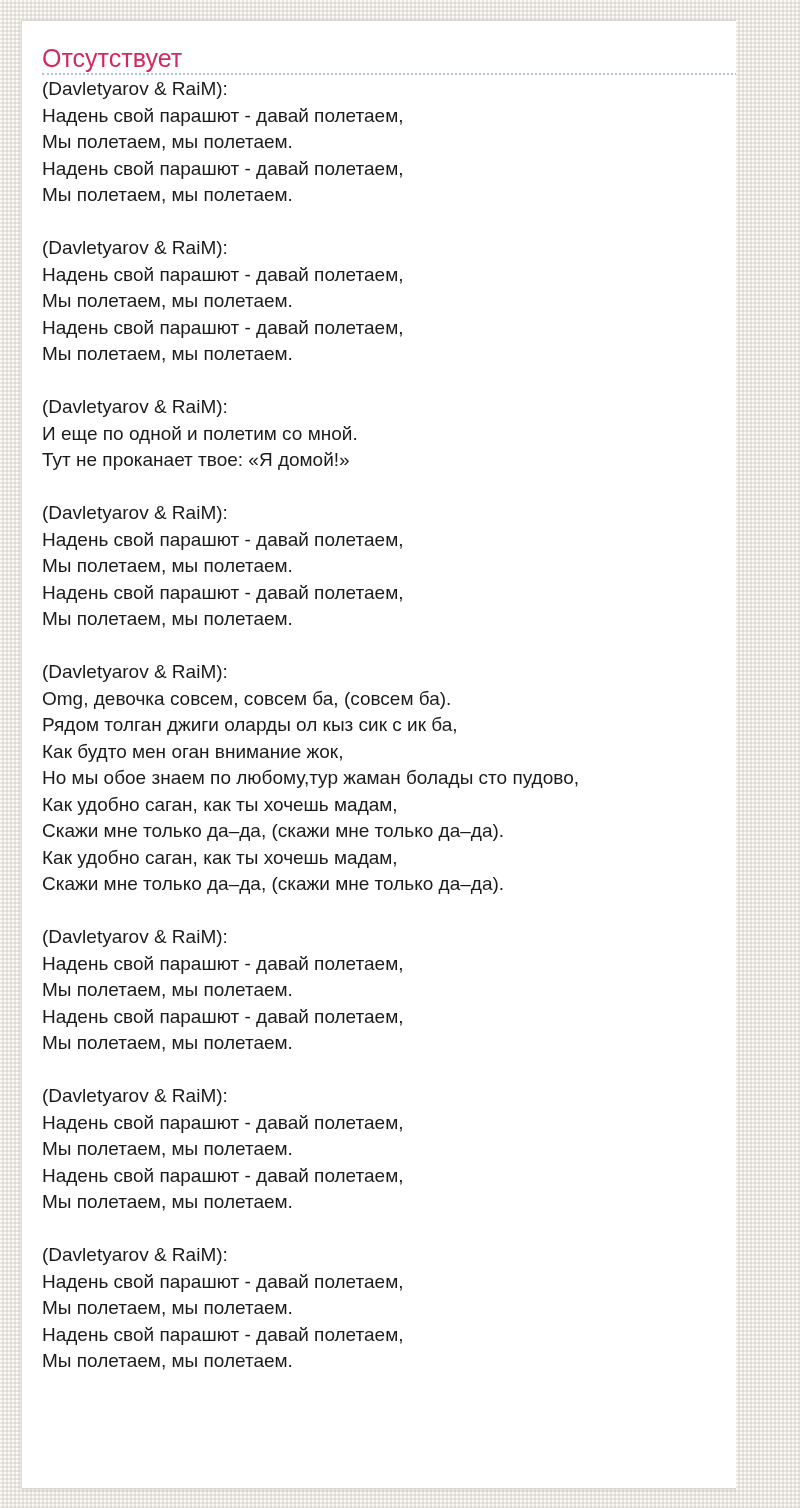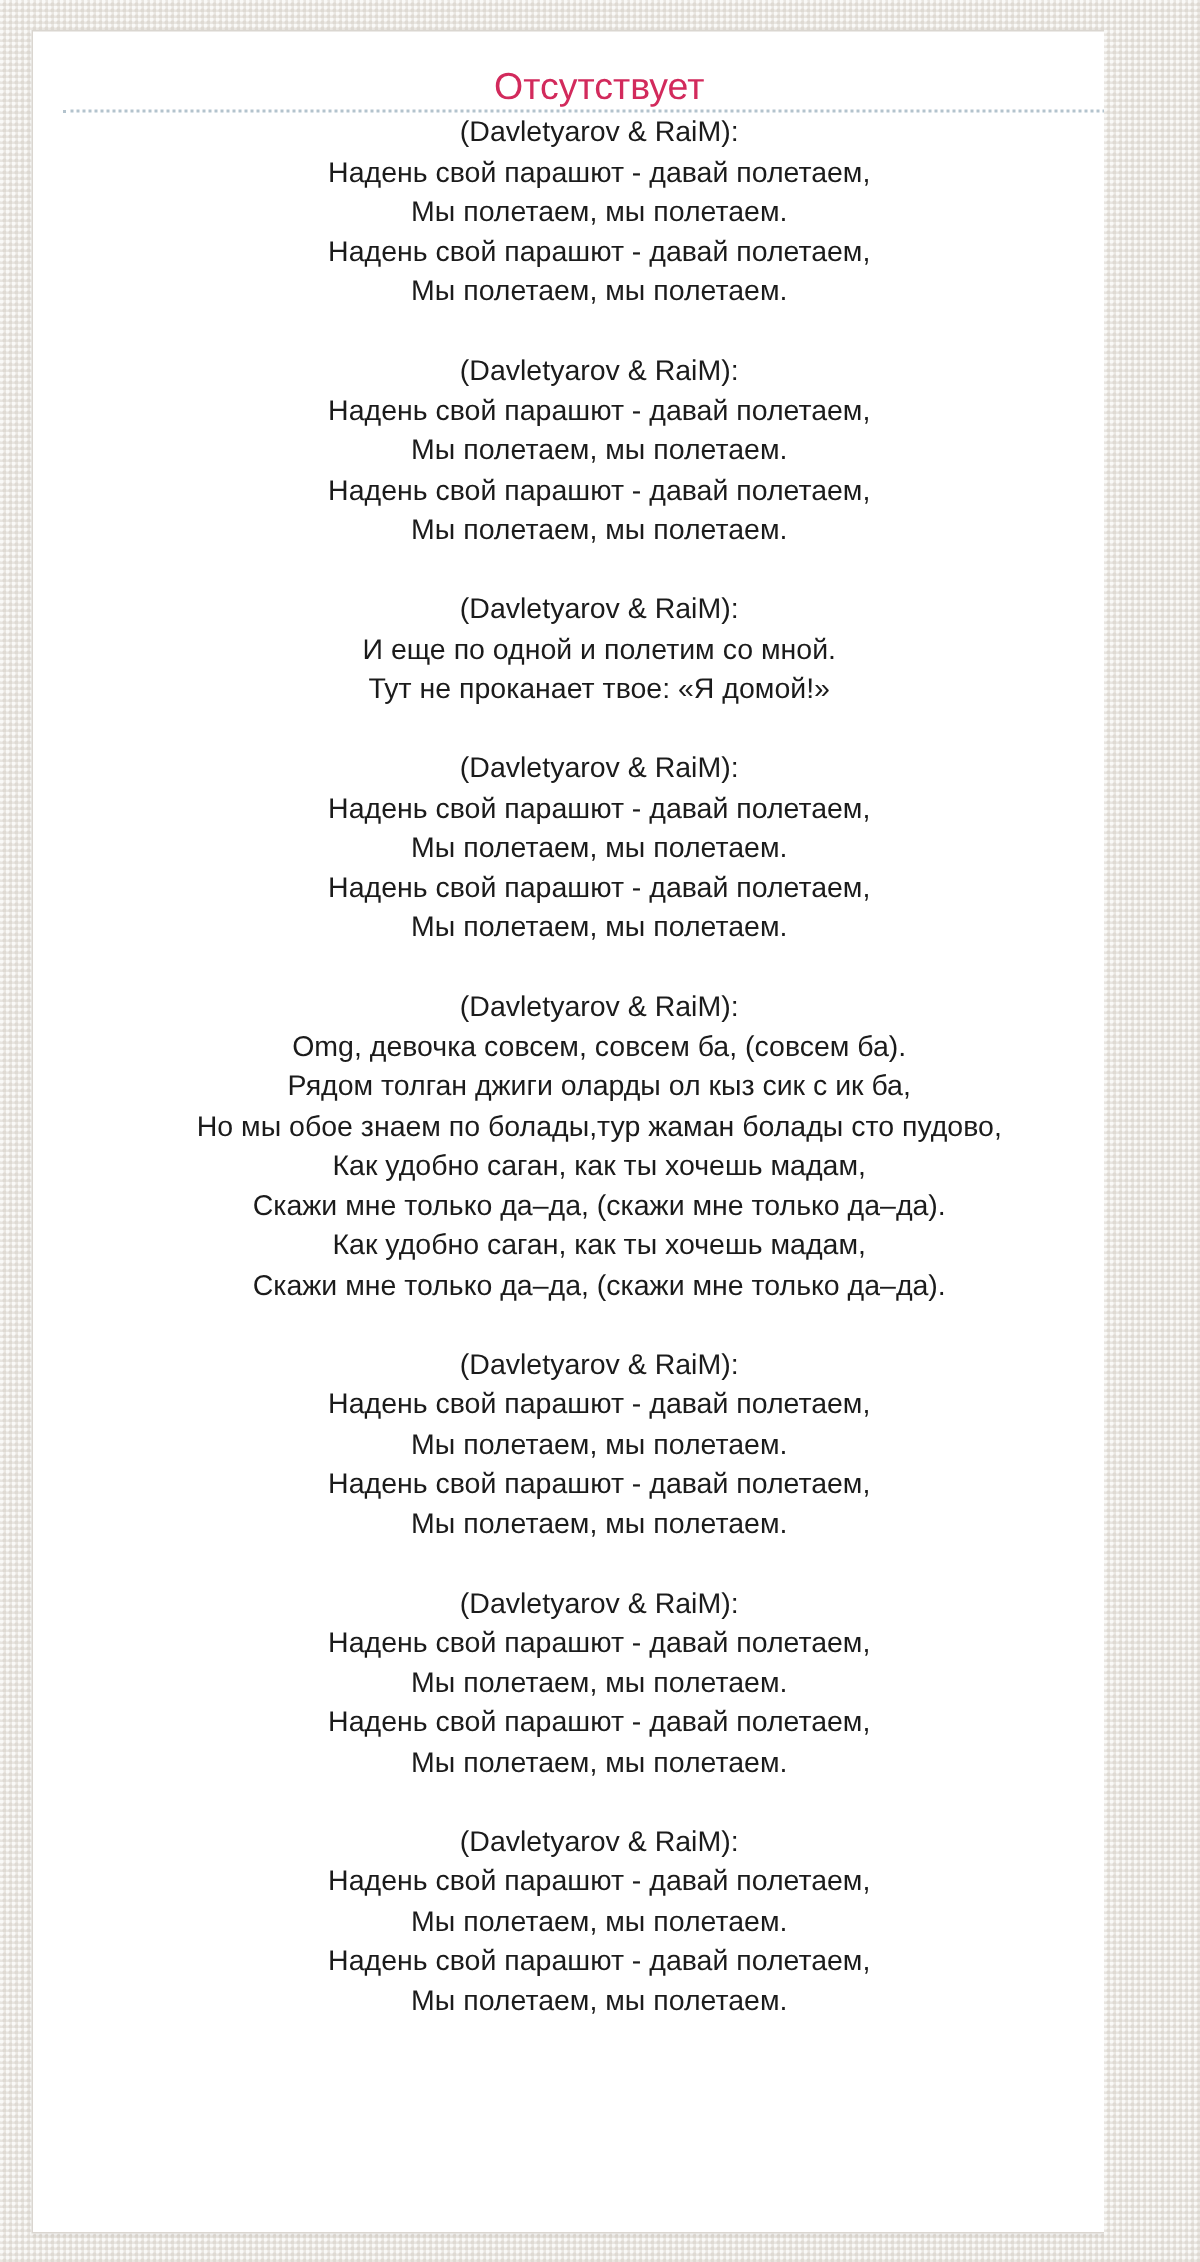--- a/index.html
+++ b/index.html
@@ -16,21 +16,21 @@
   html,body{width:800px;}
   body{
     font-family:"Liberation Sans","DejaVu Sans",sans-serif;
     background-color:var(--page-bg);
     background-image:
       radial-gradient(circle at 1px 1px, rgba(255,255,255,.75) 1px, transparent 1.7px),
       radial-gradient(circle at 3px 3px, rgba(206,200,190,.40) 1px, transparent 1.7px);
     background-size:4px 4px;
   }
   .page{
-    width:736px;height:1508px;overflow:hidden;position:relative;text-align:center;
+    width:736px;height:1508px;overflow:hidden;position:relative;
   }
   .card{
     margin:20px 22px 0 21px;
     width:757px;height:1469px;
     background:var(--card-bg);
     border:1px solid var(--card-border);
     box-shadow:0 1px 3px rgba(0,0,0,.08);
     padding:24px 20px 0 20px;
   }
   .song-header{
@@ -101,21 +101,22 @@
           <div class="line">(Davletyarov &amp; RaiM):</div>
           <div class="line">Надень свой парашют - давай полетаем,</div>
           <div class="line">Мы полетаем, мы полетаем.</div>
           <div class="line">Надень свой парашют - давай полетаем,</div>
           <div class="line">Мы полетаем, мы полетаем.</div>
         </div>
         <div class="verse">
           <div class="line">(Davletyarov &amp; RaiM):</div>
           <div class="line">Omg, девочка совсем, совсем ба, (совсем ба).</div>
           <div class="line">Рядом толган джиги оларды ол кыз сик с ик ба,</div>
-          <div class="line">Но мы обое знаем по болады,тур жаман болады сто пудово,</div>
+          <div class="line">Как будто мен оган внимание жок,</div>
+          <div class="line">Но мы обое знаем по любому,тур жаман болады сто пудово,</div>
           <div class="line">Как удобно саган, как ты хочешь мадам,</div>
           <div class="line">Скажи мне только да–да, (скажи мне только да–да).</div>
           <div class="line">Как удобно саган, как ты хочешь мадам,</div>
           <div class="line">Скажи мне только да–да, (скажи мне только да–да).</div>
         </div>
         <div class="verse">
           <div class="line">(Davletyarov &amp; RaiM):</div>
           <div class="line">Надень свой парашют - давай полетаем,</div>
           <div class="line">Мы полетаем, мы полетаем.</div>
           <div class="line">Надень свой парашют - давай полетаем,</div>

